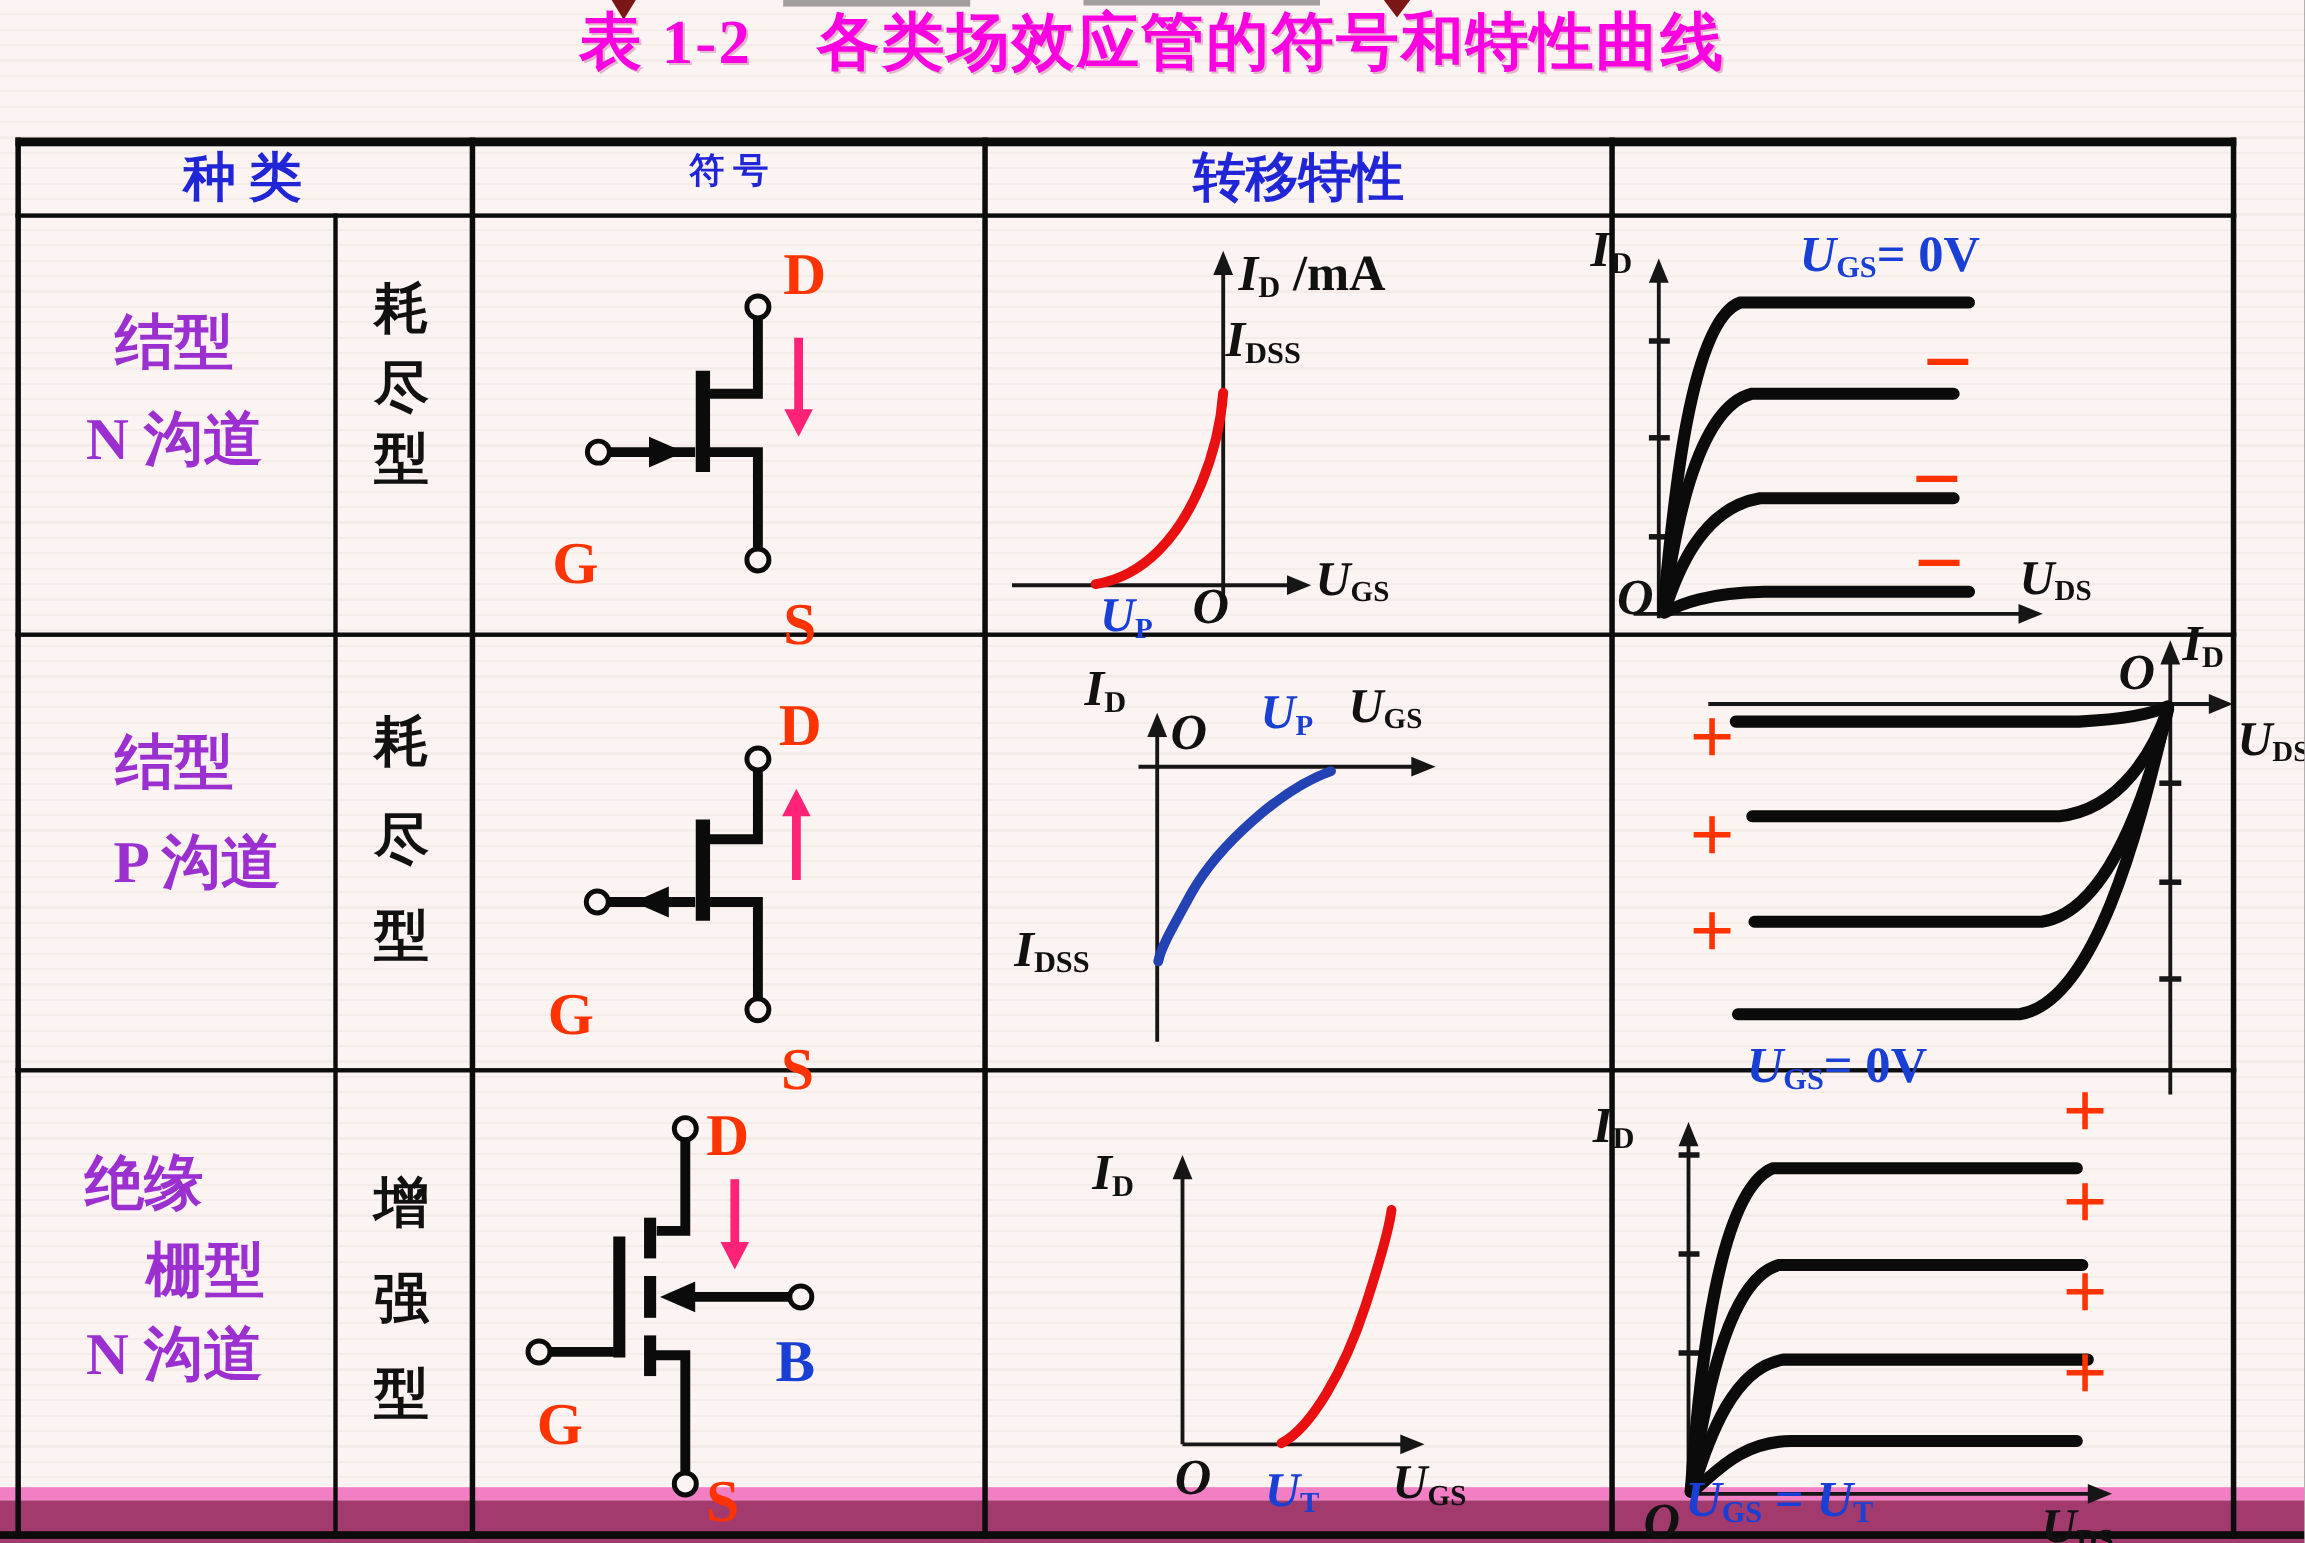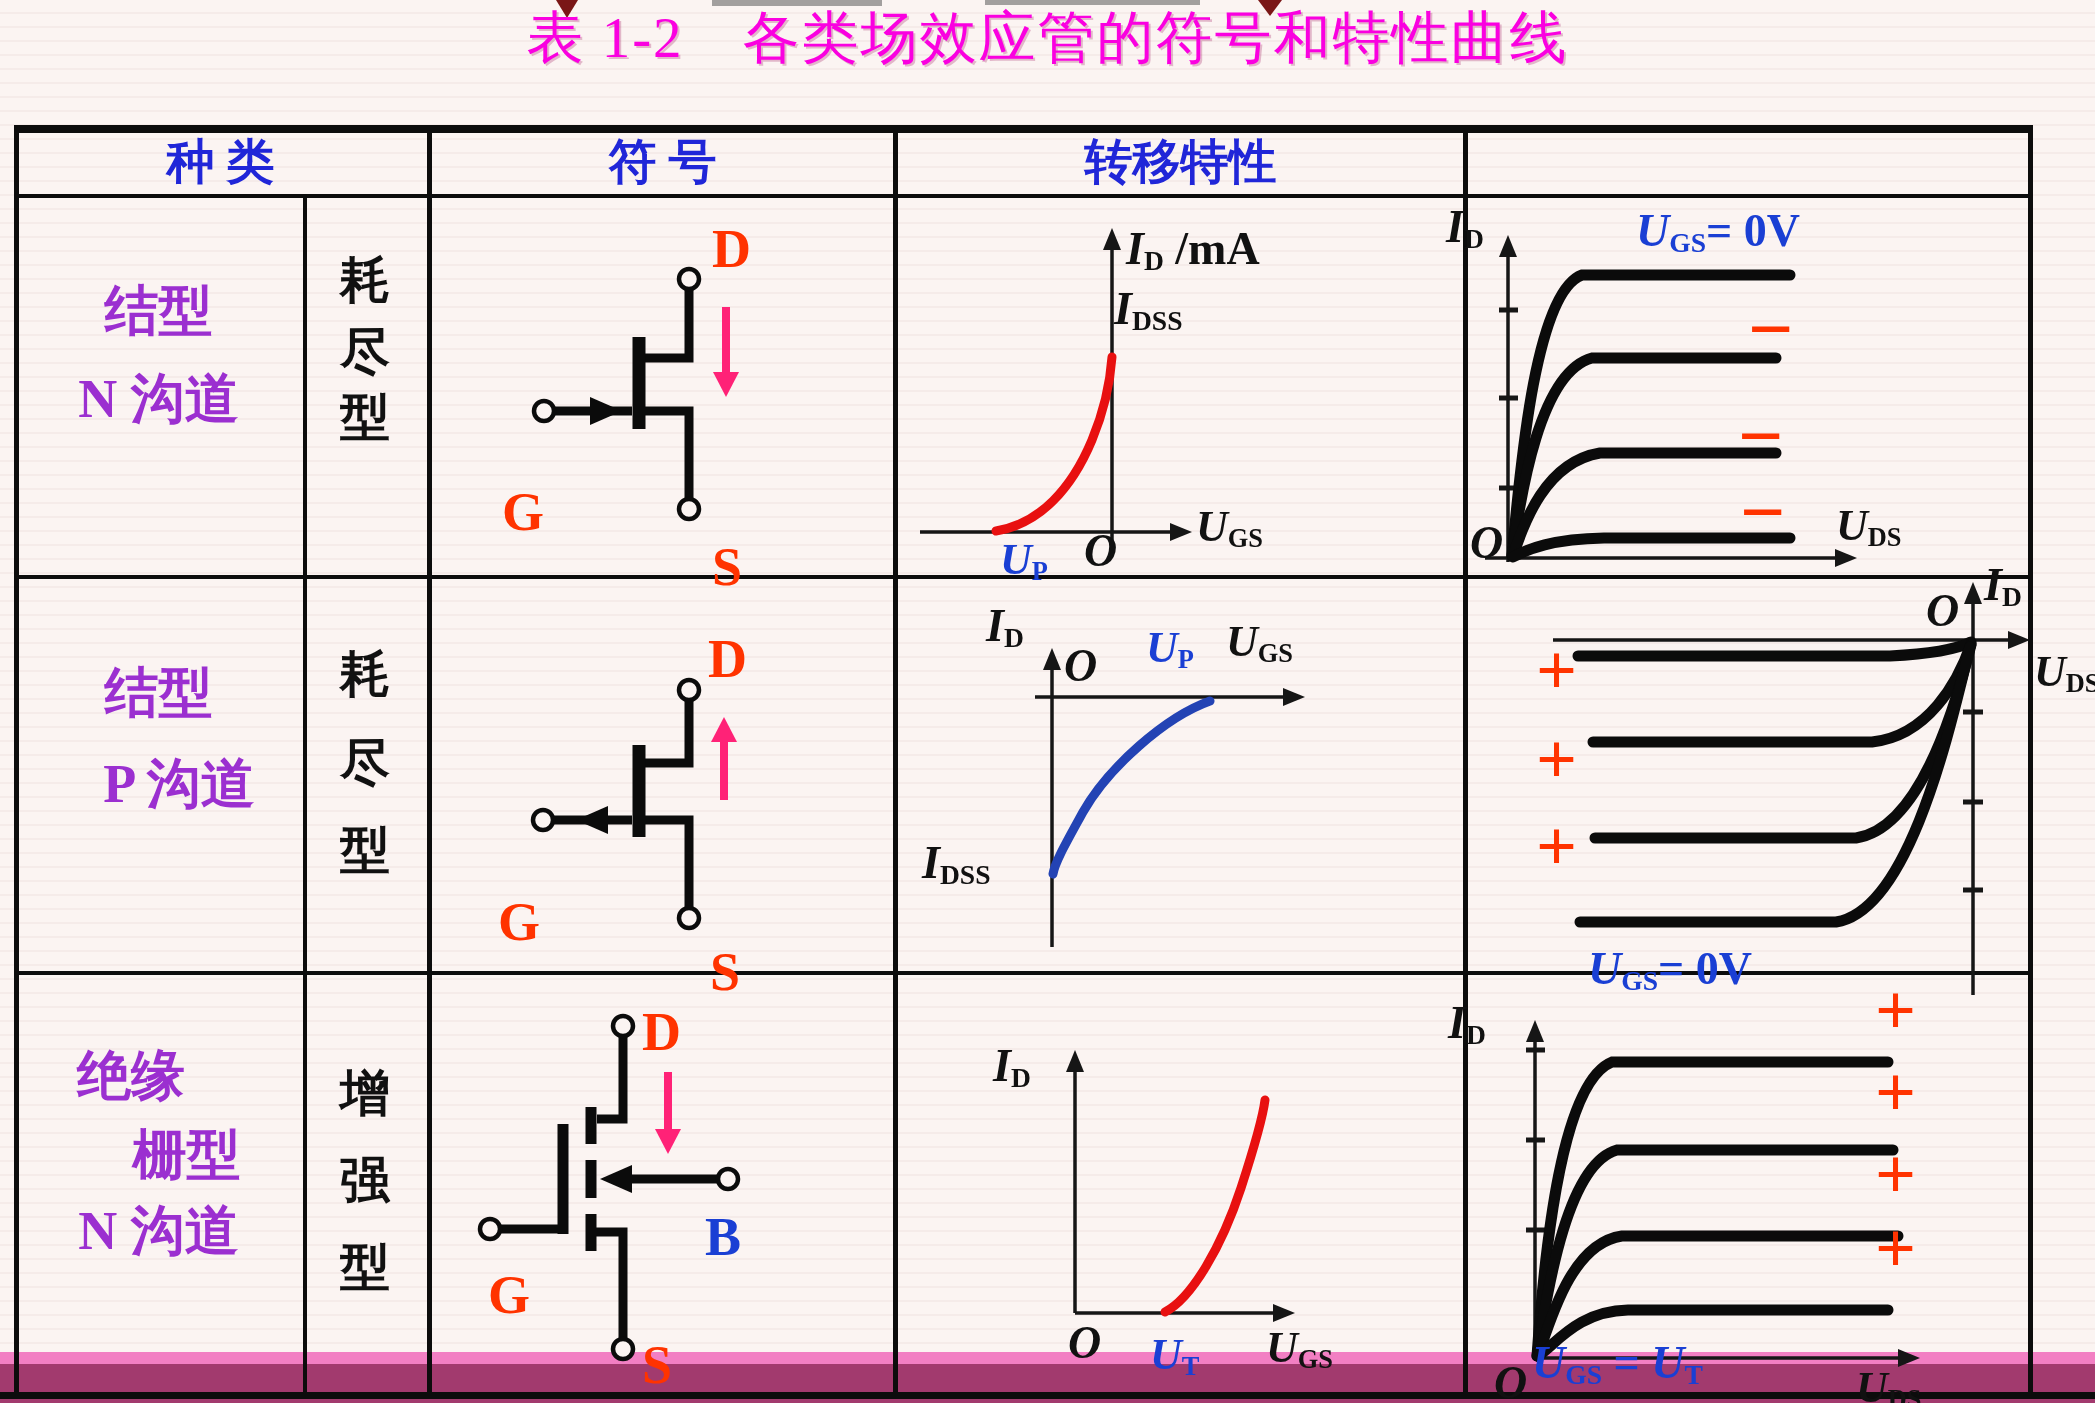--- a/index.html
+++ b/index.html
@@ -16,21 +16,21 @@
   .lbl i{font-style:italic}
   .lbl sub{font-size:.6em;vertical-align:-0.22em;font-style:normal}
   .blue{color:var(--label-blue)}
   .purple{color:var(--kind-purple)}
   .term{color:var(--terminal-red)}
   .bulk{color:var(--bulk-blue)}
   .sign{color:var(--sign-red)}
   .center{text-align:center}
   .title{
     position:absolute;left:0;top:8;width:2095px;text-align:center;
-    font-size:57px;font-weight:normal;color:var(--title-magenta);z-index:8;
+    font-size:57px;font-weight:bold;color:var(--title-magenta);z-index:8;
     letter-spacing:2px;text-shadow:2px 2px 0 rgba(150,0,80,.25);
   }
   svg{position:absolute;left:0;top:0;z-index:7;pointer-events:none}
   .ax{stroke:#161616;stroke-width:3.5;fill:none}
   .axhead{fill:#161616;stroke:none}
   .tick{stroke:#161616;stroke-width:5;fill:none}
   .lead{stroke:#0b0b0b;stroke-width:9;fill:none}
   .bar{stroke:#0b0b0b;stroke-width:13;fill:none}
   .seg{stroke:#0b0b0b;stroke-width:11;fill:none}
   .pin{stroke:#0b0b0b;stroke-width:4.5;fill:#fbf4f2}
@@ -63,21 +63,21 @@
   <div class="hline" style="left:14px;top:971px;width:2019px;height:4px"></div>
   <div class="hline" style="left:0px;top:1392px;width:2095px;height:7px"></div>
   <div class="vline" style="left:14px;top:125px;width:5px;height:1274px"></div>
   <div class="vline" style="left:303px;top:194px;width:4px;height:1205px"></div>
   <div class="vline" style="left:427px;top:125px;width:5px;height:1274px"></div>
   <div class="vline" style="left:893px;top:125px;width:5px;height:1274px"></div>
   <div class="vline" style="left:1463px;top:125px;width:5px;height:1274px"></div>
   <div class="vline" style="left:2028px;top:125px;width:5px;height:1274px"></div>
 
   <div class="lbl center blue" style="left:14px;top:138px;width:413px;font-size:48px;color:var(--header-blue)">种 类</div>
-  <div class="lbl center blue" style="left:432px;top:138px;width:461px;font-size:48px;color:var(--header-blue)">符 号</div>
+  <div class="lbl center blue" style="left:432px;top:138px;width:461px;font-size:32px;color:var(--header-blue)">符 号</div>
   <div class="lbl center blue" style="left:898px;top:138px;width:565px;font-size:48px;color:var(--header-blue)">转移特性</div>
 
   <div class="lbl center purple" style="left:14px;top:284px;width:289px;font-size:54px">结型</div>
   <div class="lbl center purple" style="left:14px;top:372px;width:289px;font-size:54px">N 沟道</div>
   <div class="lbl center purple" style="left:14px;top:666px;width:289px;font-size:54px">结型</div>
   <div class="lbl center purple" style="left:14px;top:757px;width:330px;font-size:54px">P 沟道</div>
   <div class="lbl center purple" style="left:14px;top:1049px;width:234px;font-size:54px">绝缘</div>
   <div class="lbl center purple" style="left:14px;top:1128px;width:345px;font-size:54px">栅型</div>
   <div class="lbl center purple" style="left:14px;top:1204px;width:289px;font-size:54px">N 沟道</div>
 

